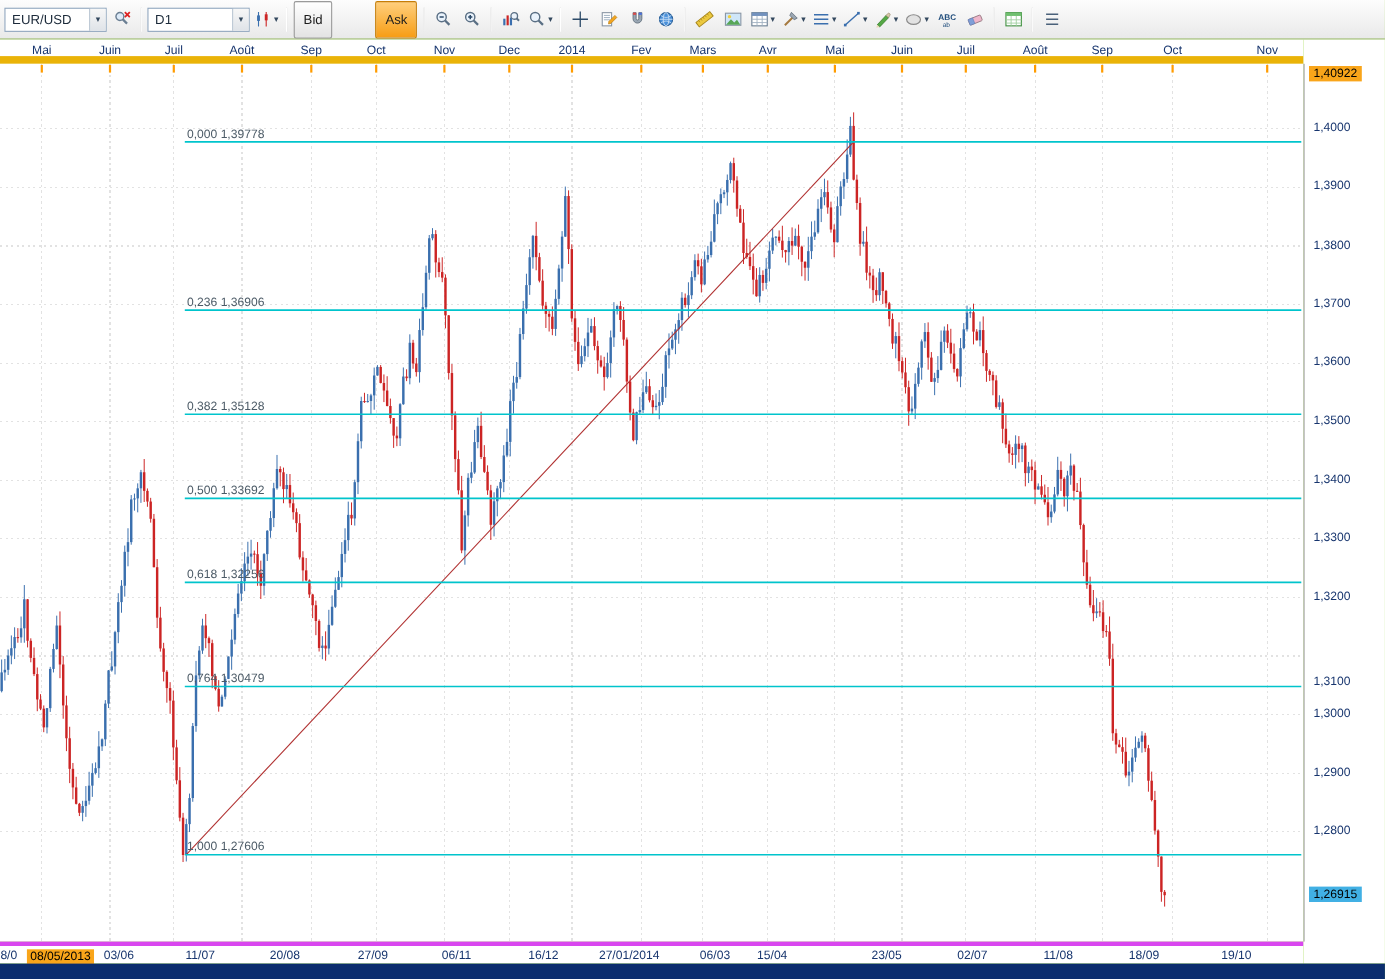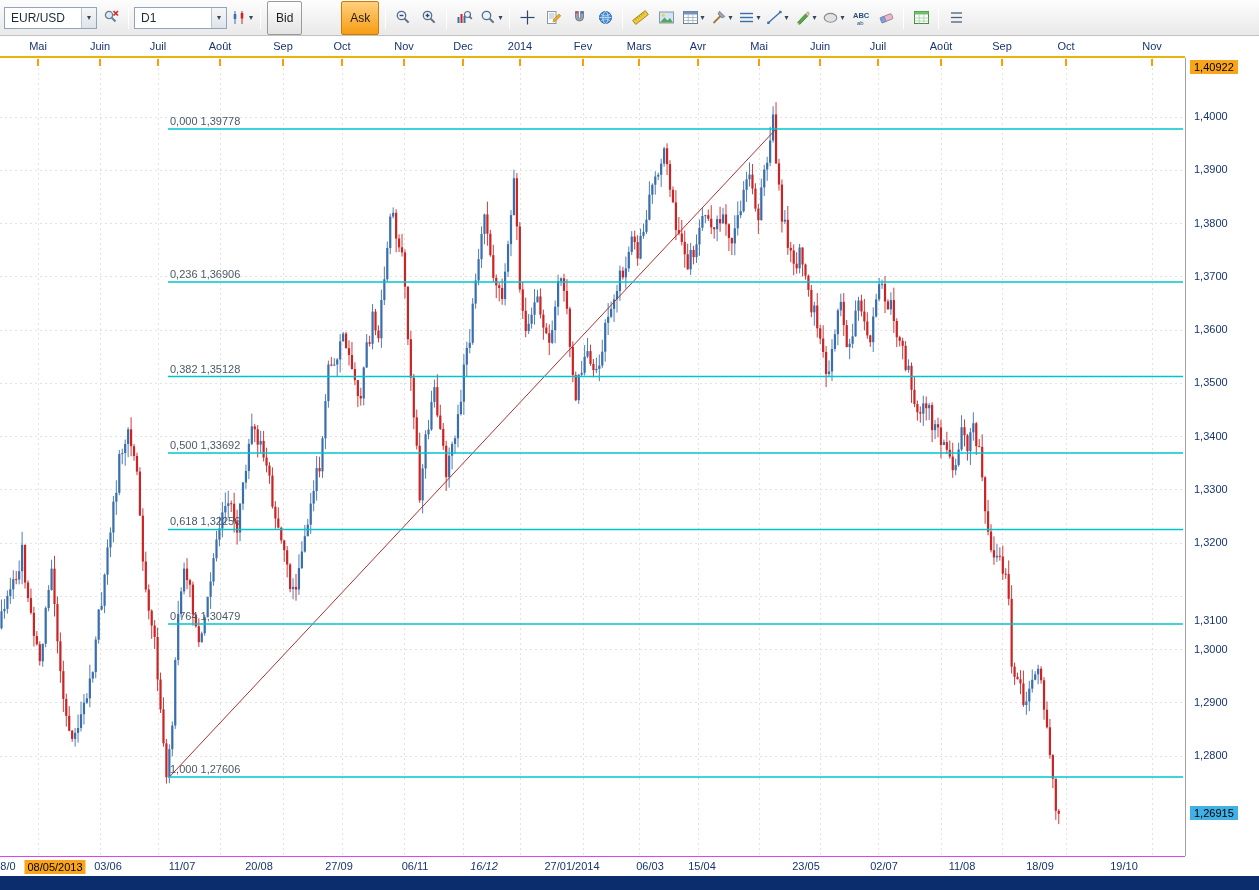--- a/index.html
+++ b/index.html
@@ -16,27 +16,27 @@
   .tb-combo { display: flex; align-items: stretch; height: 22px; background: #fff; border: 1px solid #8fa5bd; font-size: 12px; color: #1c2a3a; }
   .tb-combo .combo-text { display: flex; align-items: center; padding: 0 6px; flex: 1; white-space: nowrap; }
   .tb-combo .combo-caret { width: 15px; display: flex; align-items: center; justify-content: center; font-size: 8px; color: #33485e; background: linear-gradient(#f7f7f7, #dfe3e8); border-left: 1px solid #b9c5d2; }
   .tb-btn { height: 21px; display: flex; align-items: center; padding: 16px 8px; font-size: 12px; color: #1c1c1c; background: linear-gradient(#ffffff, #e3e3e3); border: 1px solid #9a9a9a; border-radius: 2px; margin: 0 1px; }
   .tb-btn.active { background: linear-gradient(#ffcf7d, #f79d14); border-color: #c67e08; margin-left: 36px; }
   .tb-icon { height: 24px; min-width: 24px; display: flex; align-items: center; justify-content: center; padding: 0 2px; border-radius: 2px; }
   .tb-icon svg { display: block; }
   .tb-icon .caret { font-size: 8px; color: #33485e; margin-left: 1px; }
   .tb-sep { width: 1px; height: 22px; background: #c6c6c6; border-right: 1px solid #fff; margin: 0 3px; }
 
-  #months-row { position: absolute; left: 0; top: 36px; width: 1185px; height: 22px; background: #fff; border-bottom: 2px solid #eab308; padding-left: 12px; }
+  #months-row { position: absolute; left: 0; top: 36px; width: 1185px; height: 22px; background: #fff; border-bottom: 7px solid #eab308; padding-left: 12px; }
   #months-row span { position: absolute; top: 4px; transform: translateX(-50%); font-size: 11px; color: #17356e; }
 
   #plot { position: absolute; left: 0; top: 58px; width: 1185px; height: 798px; background: #fff; }
   svg { font-family: "Liberation Sans", sans-serif; }
 
-  #dates-row { position: absolute; left: 0; top: 856px; width: 1185px; height: 20px; background: #fff; border-top: 1px solid #d946ef; }
+  #dates-row { position: absolute; left: 0; top: 856px; width: 1185px; height: 20px; background: #fff; border-top: 4px solid #d946ef; }
   #dates-row span { position: absolute; top: 3px; transform: translateX(-50%); font-size: 11px; color: #17356e; white-space: nowrap; }
   #dates-row span.badge { background: #f9a51a; color: #000; padding: 1px 3px; }
 
   #price-axis { position: absolute; left: 1185px; top: 36px; width: 74px; height: 840px; background: #fff; }
   #price-axis .axis-line { position: absolute; left: 0; top: 22px; width: 1px; height: 798px; background: #a0a0a0; }
   #price-axis .tick { position: absolute; left: 9px; font-size: 11px; color: #17356e; white-space: nowrap; }
   #price-axis .pbadge { position: absolute; left: 5px; font-size: 11px; color: #000; padding: 1px 4px; white-space: nowrap; }
   #price-axis .pbadge.orange { background: #f9a51a; }
   #price-axis .pbadge.blue { background: #41b0e4; }
 
@@ -1061,21 +1061,21 @@
       </svg>
   </div>
   <div id="dates-row">
       <span style="left: 8px;">8/0</span>
       <span class="badge" style="left: 55px;">08/05/2013</span>
       <span style="left: 108px;">03/06</span>
       <span style="left: 182px;">11/07</span>
       <span style="left: 259px;">20/08</span>
       <span style="left: 339px;">27/09</span>
       <span style="left: 415px;">06/11</span>
-      <span style="left: 484px; font-style: italic;">16/12</span>
+      <span style="left: 494px;">16/12</span>
       <span style="left: 572px;">27/01/2014</span>
       <span style="left: 650px;">06/03</span>
       <span style="left: 702px;">15/04</span>
       <span style="left: 806px;">23/05</span>
       <span style="left: 884px;">02/07</span>
       <span style="left: 962px;">11/08</span>
       <span style="left: 1040px;">18/09</span>
       <span style="left: 1124px;">19/10</span>
     </div>
   <div id="price-axis">

